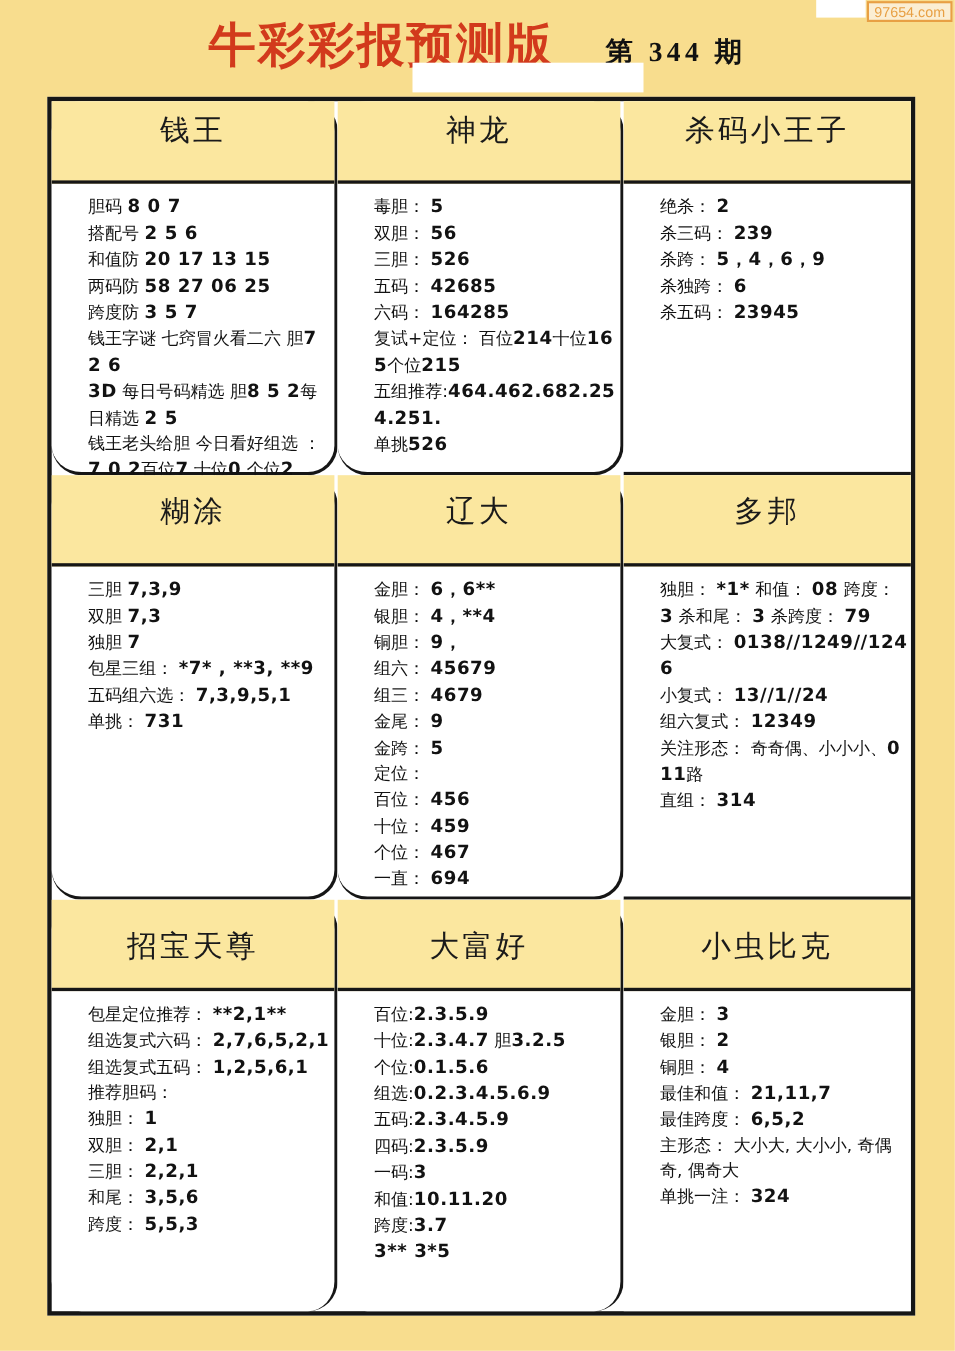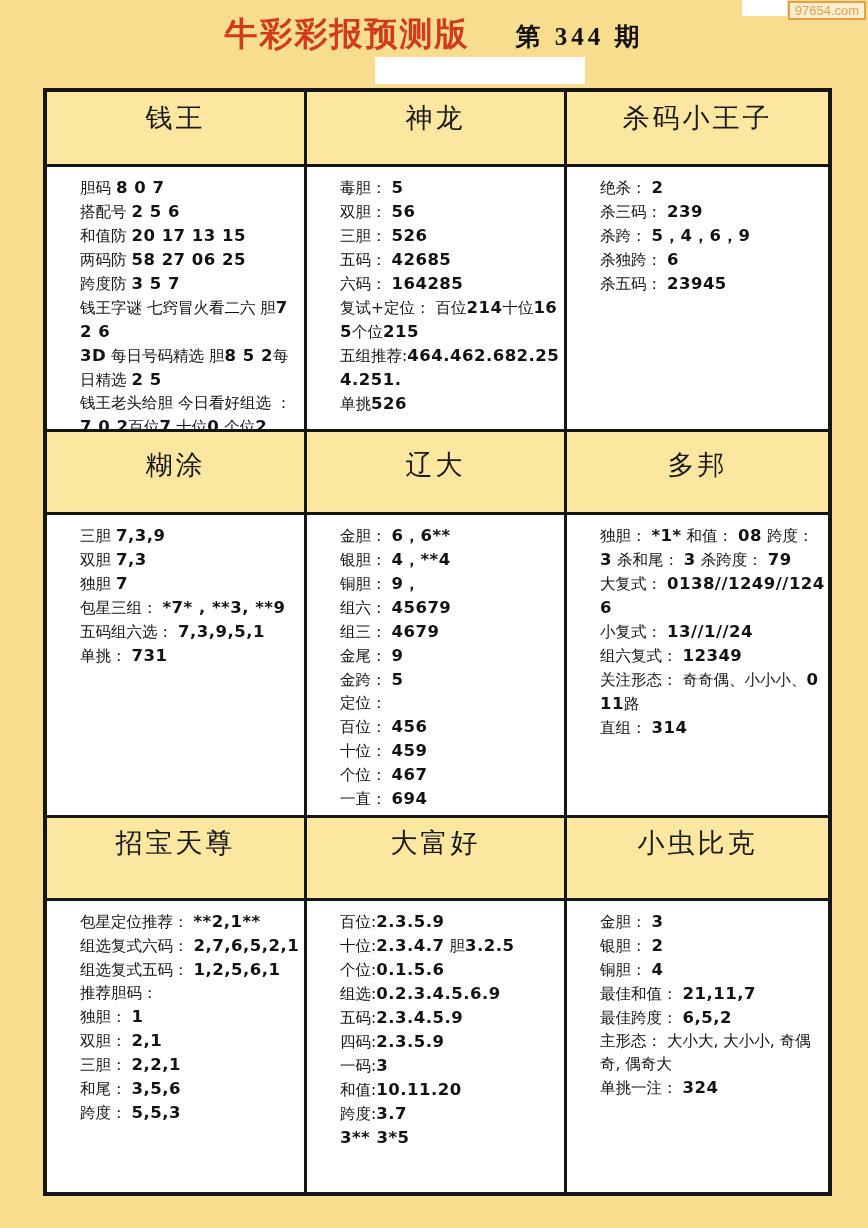--- a/index.html
+++ b/index.html
@@ -18,21 +18,21 @@
     background:var(--page-bg);
     font-family:"DejaVu Sans","Liberation Sans",sans-serif;
     color:var(--ink);
     overflow:hidden;
   }
   .masthead{
     position:absolute;top:12px;left:0;width:100%;
     text-align:center;white-space:nowrap;
   }
   .title-red{
-    font-size:33px;font-weight:bold;color:var(--title-red);
+    font-size:43px;font-weight:bold;color:var(--title-red);
     letter-spacing:2px;
     font-family:"DejaVu Sans","Liberation Sans",sans-serif;
   }
   .title-issue{
     font-size:25px;font-weight:bold;color:#111;
     margin-left:46px;letter-spacing:4px;
     font-family:"Liberation Serif","DejaVu Serif",serif;
   }
   .redaction-box{
     position:absolute;left:375px;top:57px;width:210px;height:27px;
@@ -52,34 +52,34 @@
   }
   .board{
     position:absolute;left:43px;top:88px;width:789px;height:1108px;
     border:4px solid var(--border);
     background:#ffffff;
     display:grid;
     grid-template-columns:260px 260px 1fr;
     grid-template-rows:340px 386px 1fr;
   }
   .cell{display:flex;flex-direction:column;background:#ffffff;}
-  .cell.c0,.cell.c1{border-right:3px solid var(--border);}
+  .cell.c0,.cell.c1{border-right:3px solid var(--border);border-radius:27px;}
   .cell.r1,.cell.r2{border-bottom:3px solid var(--border);}
   .cell-header{
     background:var(--header-bg);
     border-bottom:3px solid var(--border);
     text-align:center;
     font-family:"Liberation Serif","DejaVu Serif",serif;
     font-size:27px;color:#1a1a1a;
     letter-spacing:3px;
     flex:0 0 auto;
   }
   .r1 .cell-header{height:75px;padding-top:8px;}
   .r2 .cell-header{height:83px;padding-top:15px;}
-  .r3 .cell-header{height:83px;padding-top:7px;}
+  .r3 .cell-header{height:83px;padding-top:24px;}
   .cell-body{
     flex:1 1 auto;
     padding:9px 2px 0 9px;
     font-size:15.5px;
     line-height:23px;
     margin-left:24px;
   }
   .line{white-space:pre-wrap;word-break:break-all;}
   .seg{color:var(--ink);}
   .seg.b{

